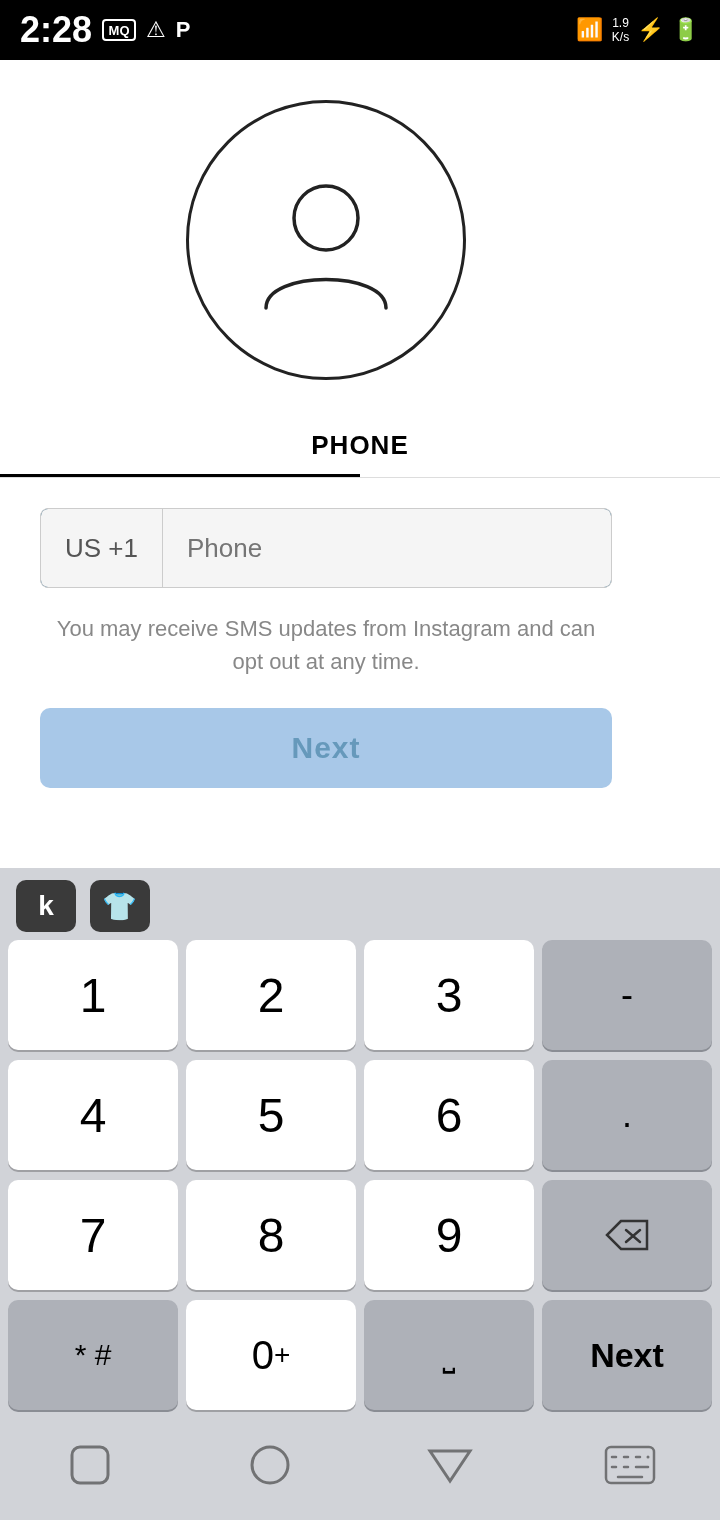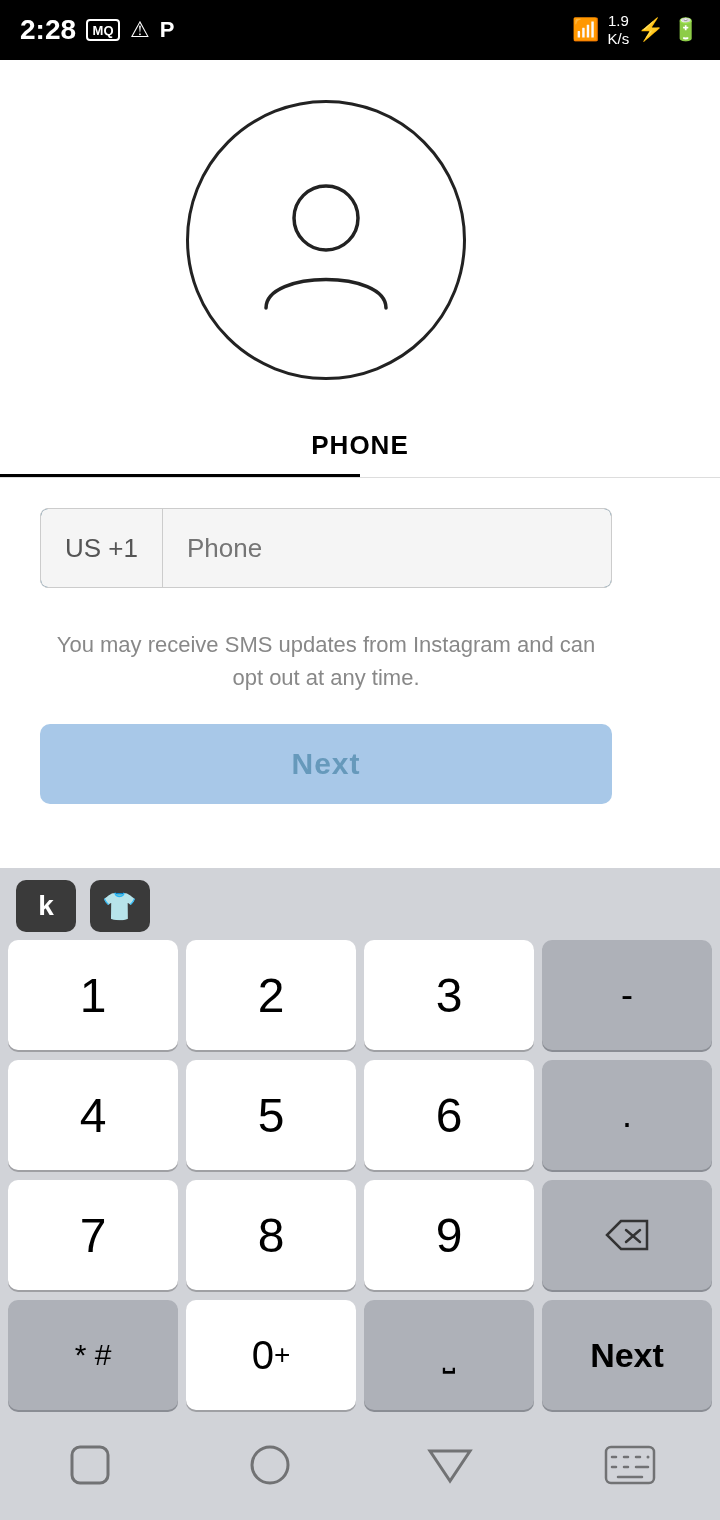--- a/index.html
+++ b/index.html
@@ -20,21 +20,21 @@
       background: #000;
       display: flex;
       align-items: center;
       justify-content: space-between;
       padding: 0 20px;
       position: relative;
       z-index: 10;
     }
     .status-time {
       color: #fff;
-      font-size: 28px;
+      font-size: 36px;
       font-weight: 600;
     }
     .status-icons-left {
       display: flex;
       align-items: center;
       gap: 10px;
       margin-left: 10px;
     }
     .status-icons-right {
       display: flex;
@@ -143,21 +143,21 @@
       color: #aaa;
       padding: 0 24px;
       outline: none;
     }
 
     
     .sms-notice {
       text-align: center;
       color: #888;
       font-size: 22px;
-      margin: 40px 40px 0 40px;
+      margin: 24px 40px 0 40px;
       line-height: 1.5;
     }
 
     
     .next-btn-container {
       margin: 30px 40px 0 40px;
     }
     .next-btn {
       width: 100%;
       height: 80px;
@@ -271,21 +271,21 @@
     <div class="icon-box" style="font-size:13px;font-weight:700;color:#fff;border-color:#fff;">MQ</div>
 
     <span style="color:#fff;font-size:22px;">⚠</span>
 
     <span style="color:#fff;font-size:22px;font-weight:700;">P</span>
   </div>
   <div class="status-icons-right">
 
     <span style="color:#fff;font-size:22px;">📶</span>
 
-    <span style="color:#fff;font-size:15px;line-height:1.2;text-align:center;">1.9<br>K/s</span>
+    <span style="color:#fff;font-size:12px;line-height:1.2;text-align:center;">1.9<br>K/s</span>
 
     <span style="color:#fff;font-size:22px;">⚡</span>
 
     <span style="color:#fff;font-size:22px;">🔋</span>
   </div>
 </div>
 
 <div class="main-content">
 
   <div class="avatar-container">

